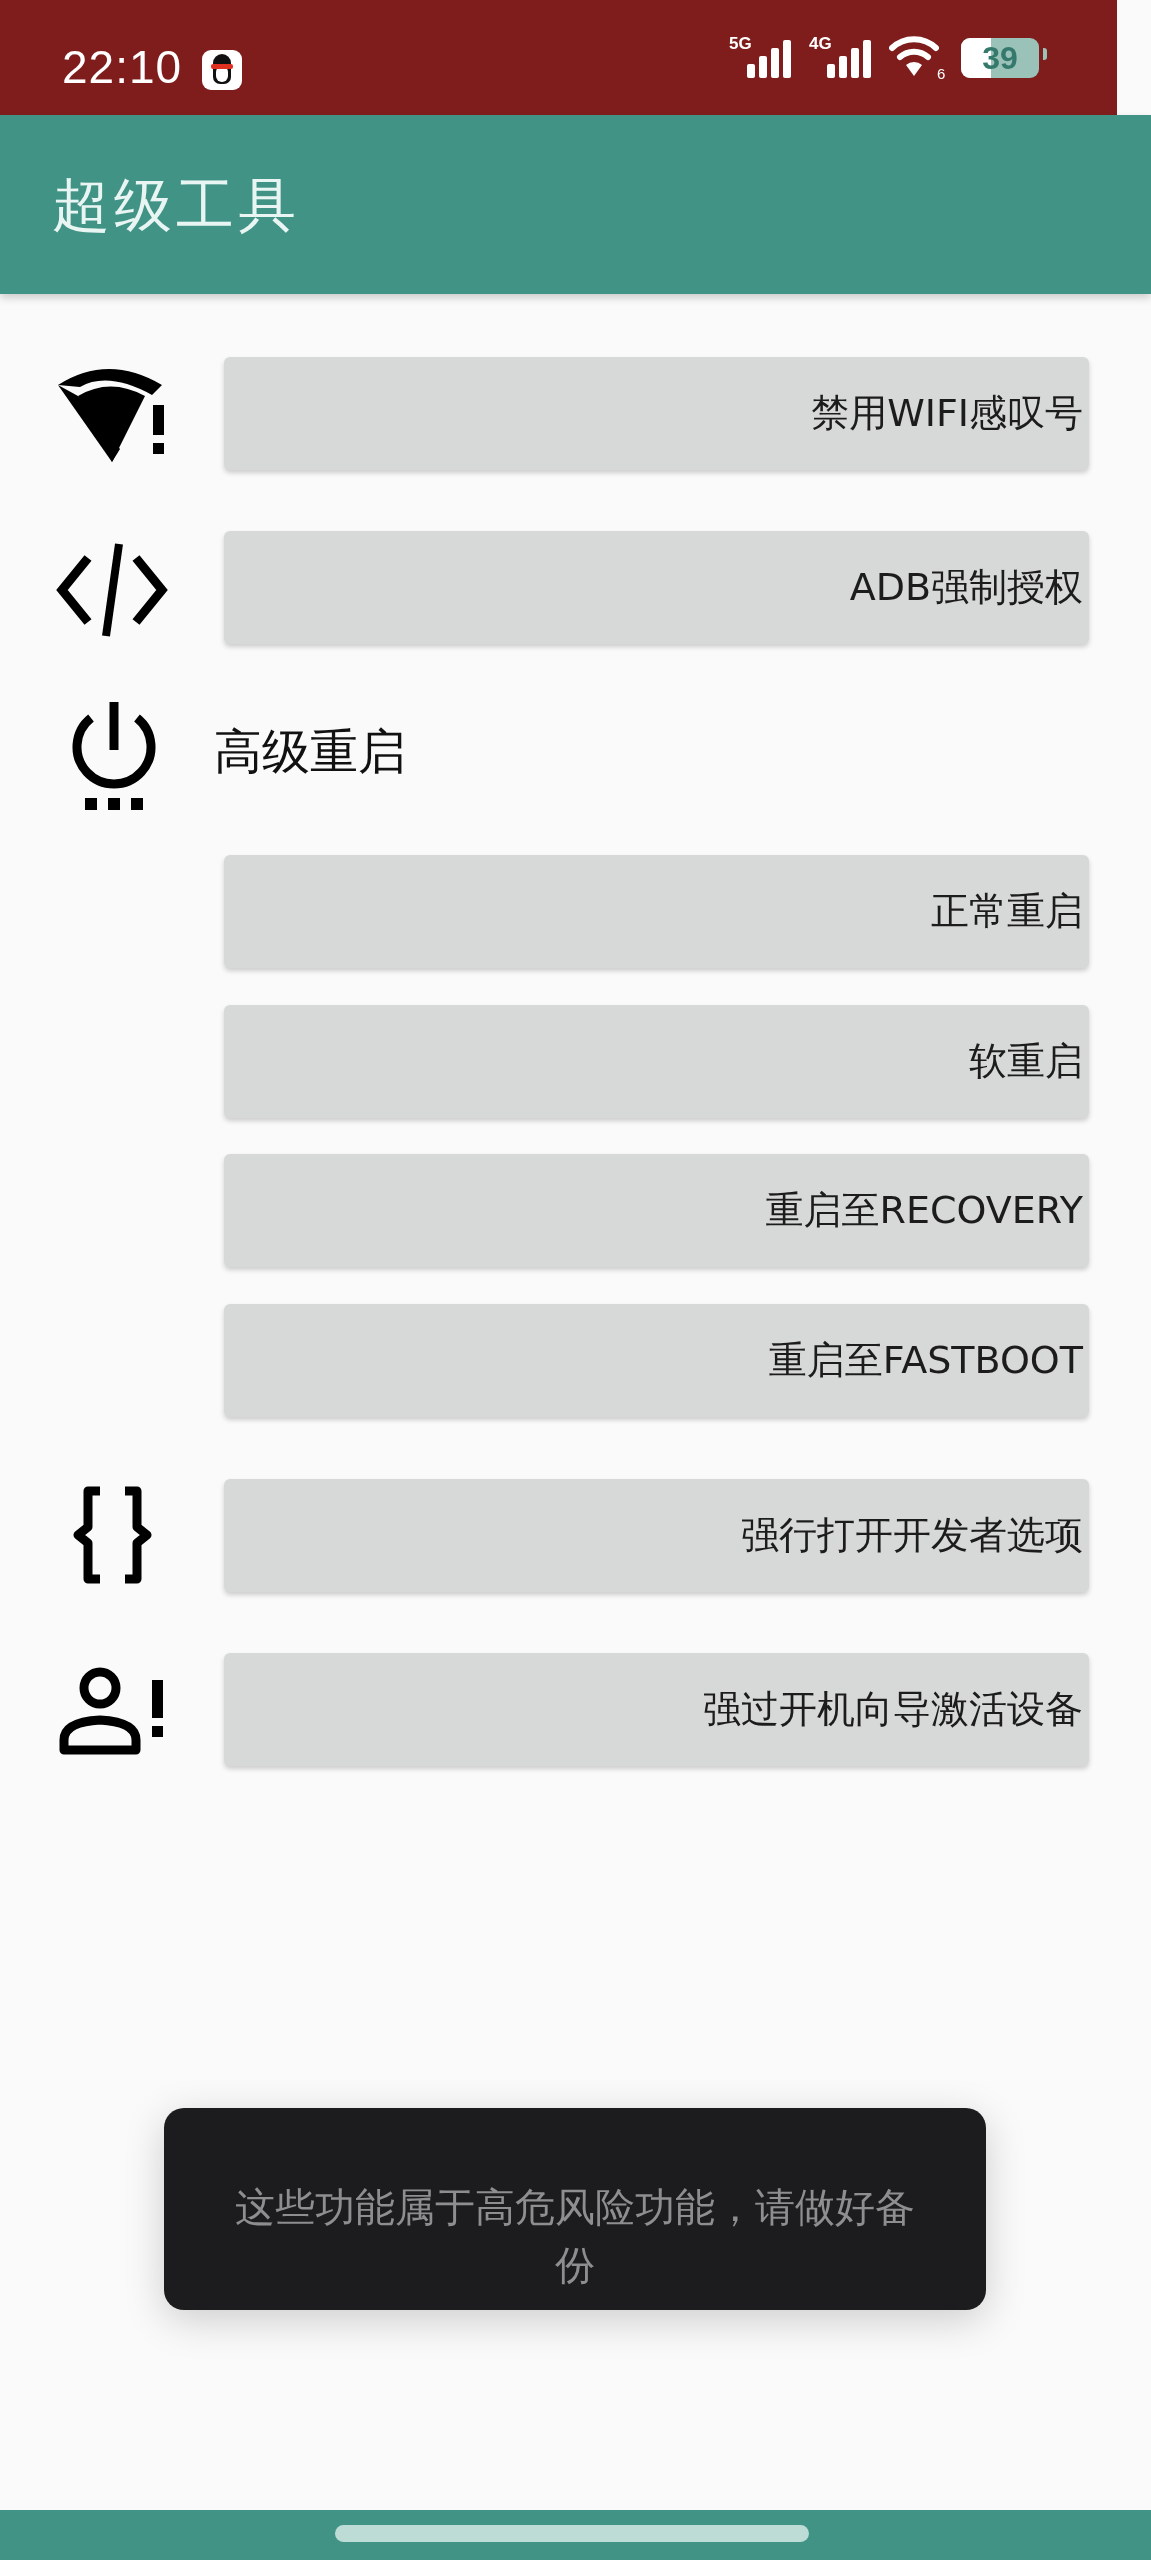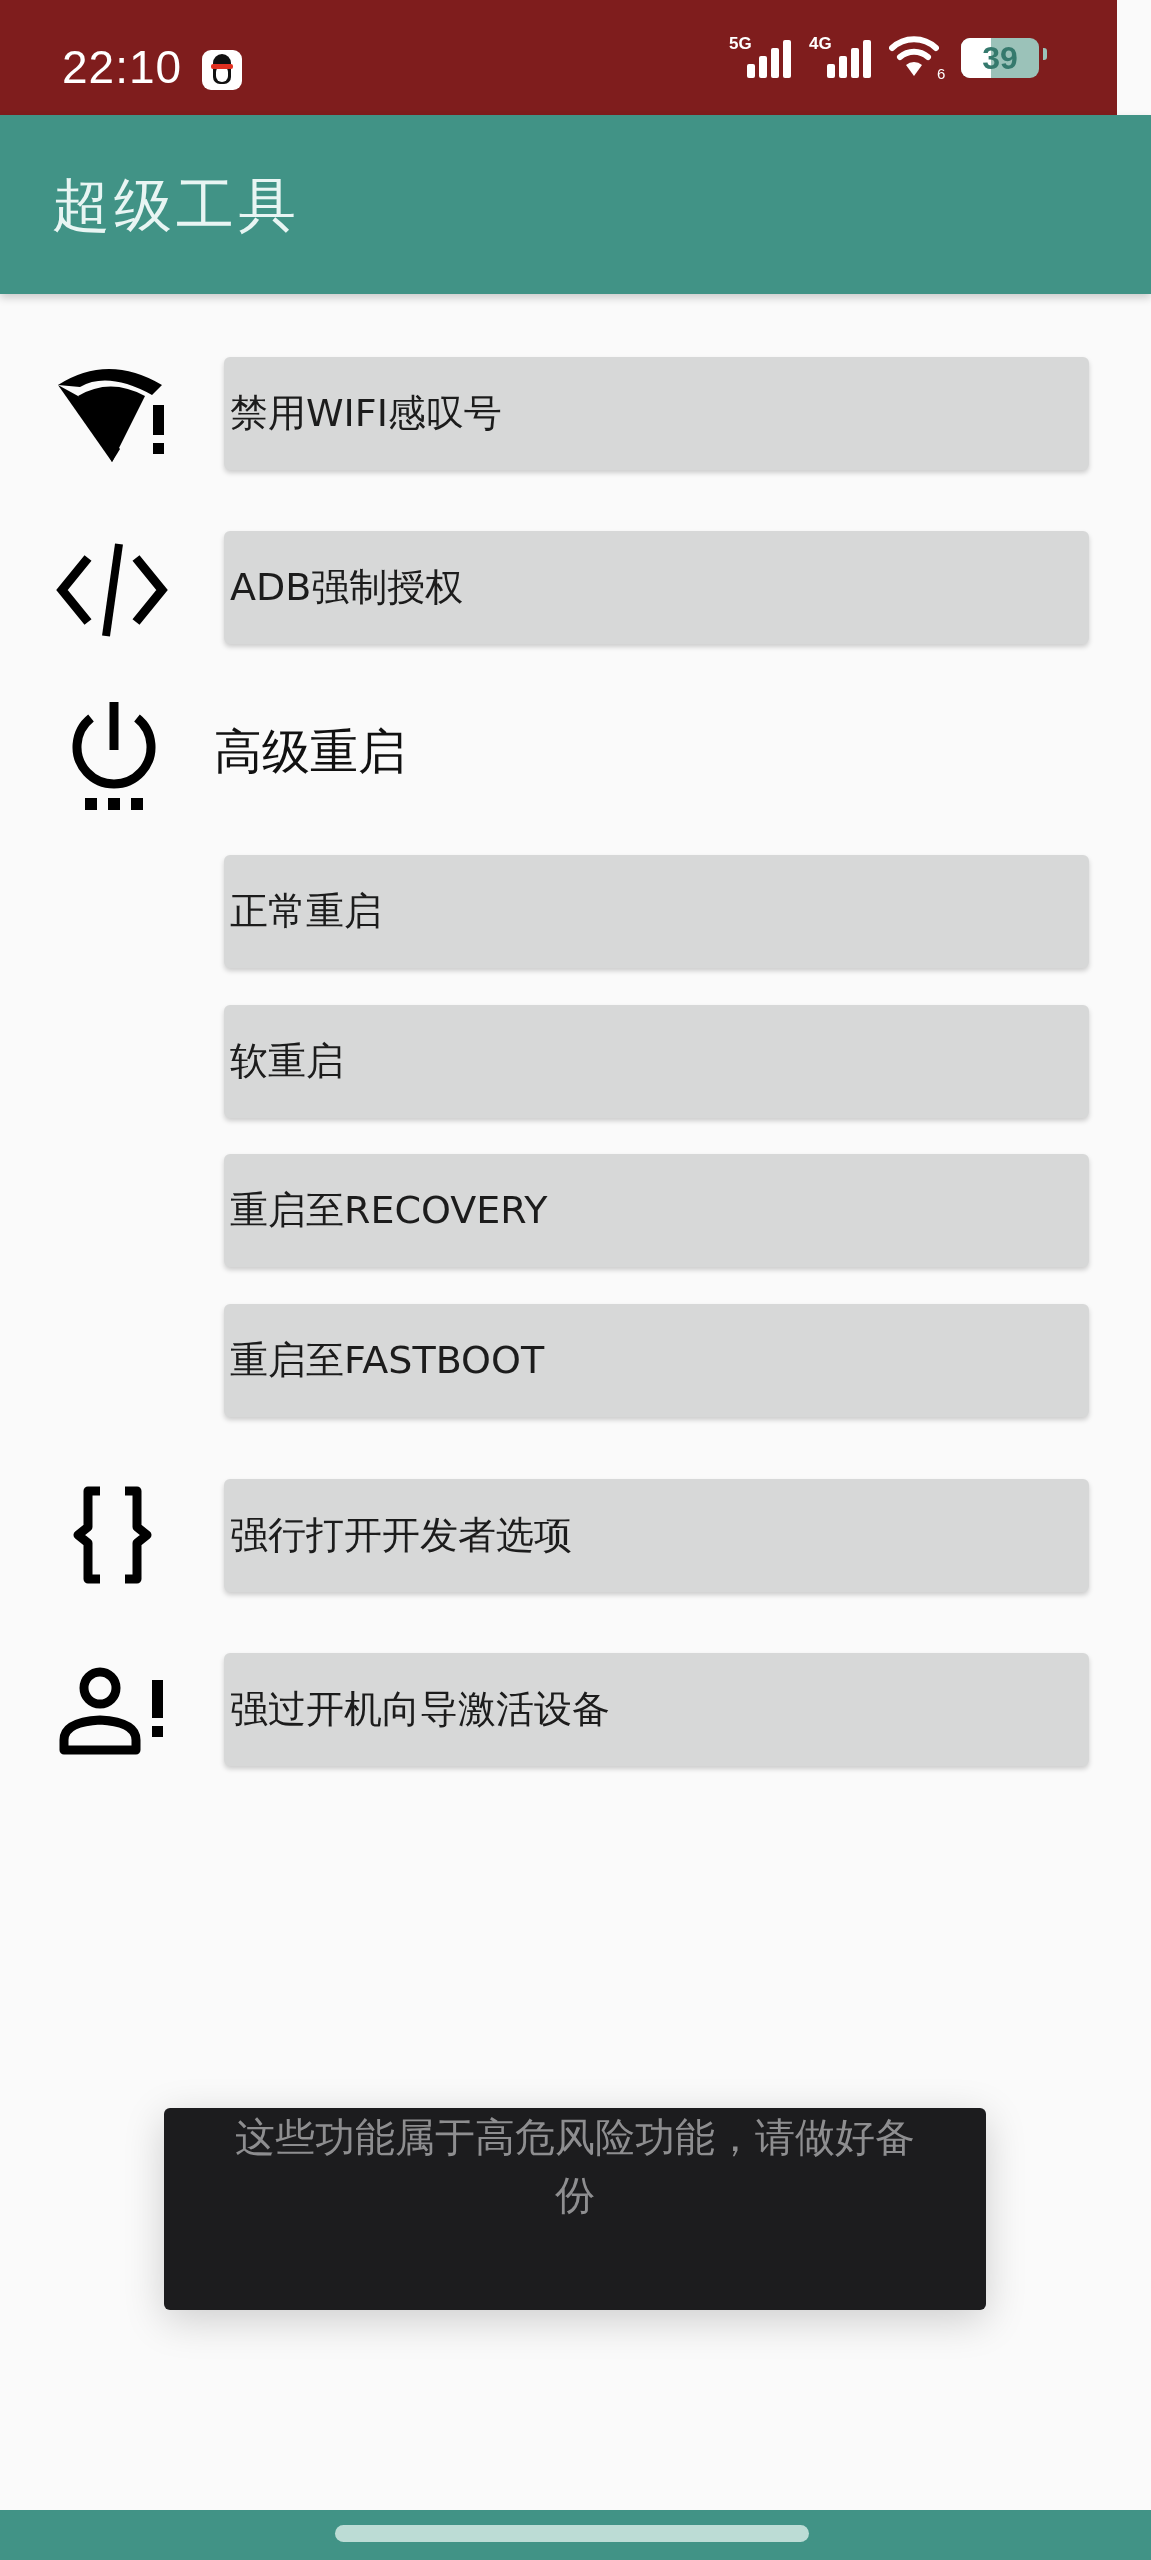--- a/index.html
+++ b/index.html
@@ -41,33 +41,33 @@
   }
   .app-title {
     position:absolute; left:52px; top:52px; font-size:58px; color:#e8f5f3; letter-spacing:4px;
   }
 
   .row-icon { position:absolute; left:50px; width:125px; display:flex; justify-content:center; }
   .btn {
     position:absolute; left:224px; width:865px; height:113px;
     background:#d7d8d8; border-radius:6px; border:none;
     box-shadow:0 3px 5px rgba(0,0,0,0.18);
-    font-size:38px; color:#1c1c1c; display:flex; align-items:center; justify-content:flex-start;
+    font-size:38px; color:#1c1c1c; display:flex; align-items:center; justify-content:flex-end;
     font-family:"DejaVu Sans","Liberation Sans",sans-serif; cursor:pointer;
   }
   .section-label {
     position:absolute; left:214px; top:720px; font-size:48px; color:#111;
   }
 
   .toast {
     position:absolute; left:164px; top:2108px; width:822px; height:202px;
-    background:#1c1c1e; border-radius:6px;
+    background:#1c1c1e; border-radius:20px;
     box-shadow:0 10px 40px rgba(0,0,0,0.18);
-    display:flex; align-items:flex-start; justify-content:center; text-align:center;
-    padding:0 60px; box-sizing:border-box;
+    display:flex; align-items:flex-end; justify-content:center; text-align:center;
+    padding:16px 60px; box-sizing:border-box;
   }
   .toast-text { color:#8e8e90; font-size:40px; line-height:58px; }
 
   .nav-bar {
     position:absolute; left:0; top:2510px; width:1151px; height:50px; background:#419386;
   }
   .home-handle {
     position:absolute; left:335px; top:15px; width:474px; height:17px; border-radius:9px; background:#bcdcd5;
   }
 </style>

